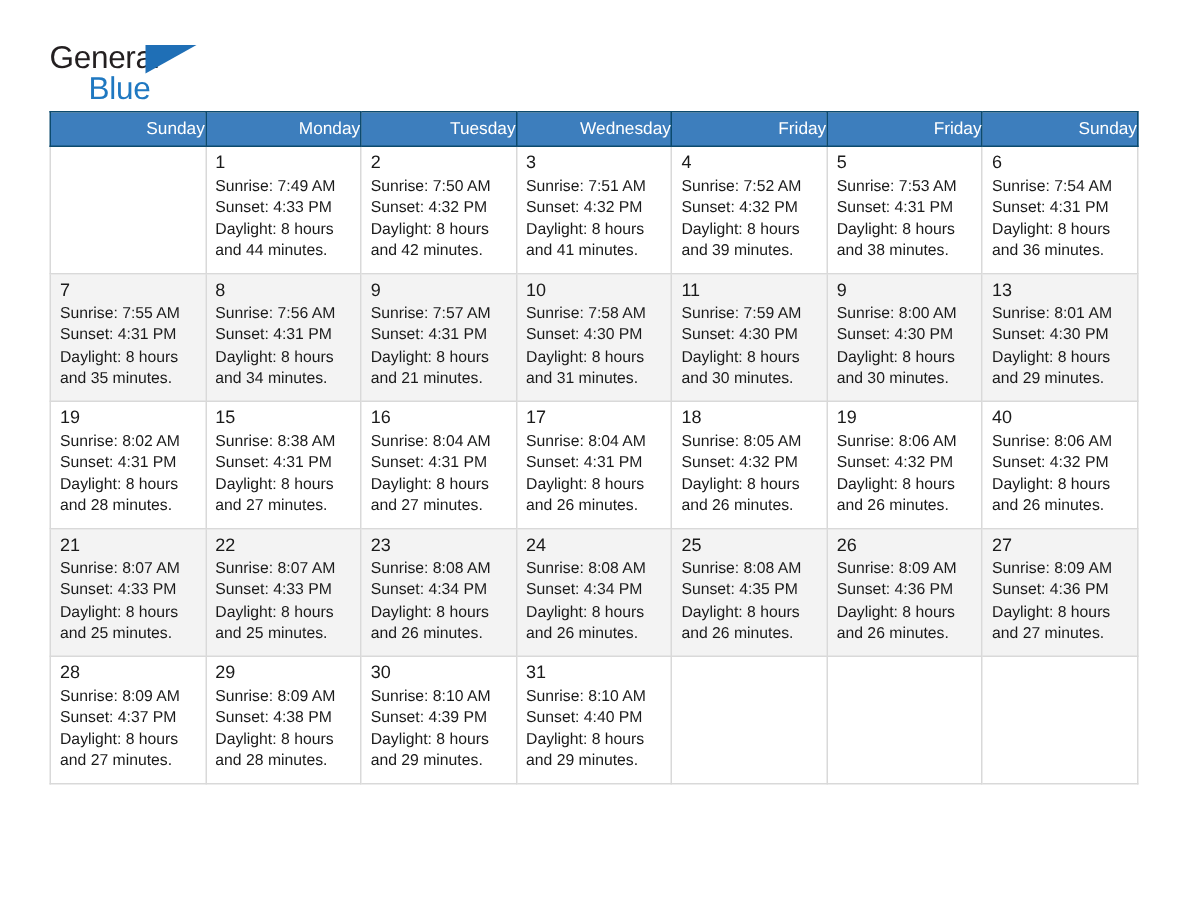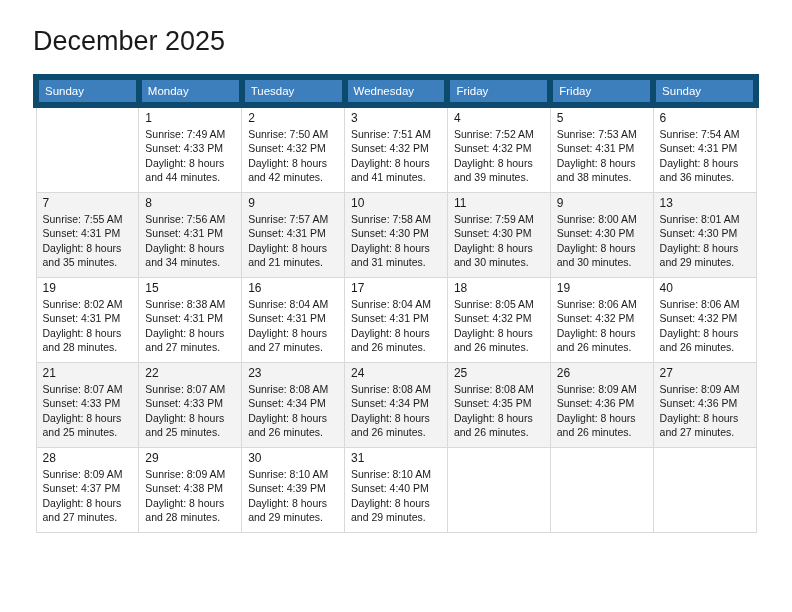--- a/index.html
+++ b/index.html
@@ -84,23 +84,23 @@
   .calendar {
     width: 726px;
     border-collapse: collapse;
     table-layout: fixed;
   }
   .calendar th {
     background: #3d7ebd;
     color: #ffffff;
     font-weight: normal;
     font-size: 11.5px;
-    text-align: left;
+    text-align: right;
     padding: 4px 0 5px 6px;
-    border: 6px solid #0c4a6e;
+    border: 1px solid #0c4a6e;
     height: 13px;
   }
   .calendar td {
     border: 1px solid #d9d9d9;
     vertical-align: top;
     padding: 0;
     height: 84px;
     background: #ffffff;
   }
   .calendar tr.alt td {
@@ -124,23 +124,27 @@
   td.empty .daynum,
   td.empty .dayinfo { visibility: hidden; }
 </style>
 </head>
 <body>
 
 <div class="page">
 
   <div class="header">
 
+    <div class="logo">
+      <span class="logo-general">General</span>
+      <span class="logo-triangle"></span>
+      <span class="logo-blue">Blue</span>
+    </div>
 
     <div class="title-block">
-      <div class="cal-title">December 2025</div>
     </div>
 
   </div>
 
   <table class="calendar">
     <thead>
       <tr>
         <th>Sunday</th>
         <th>Monday</th>
         <th>Tuesday</th>

